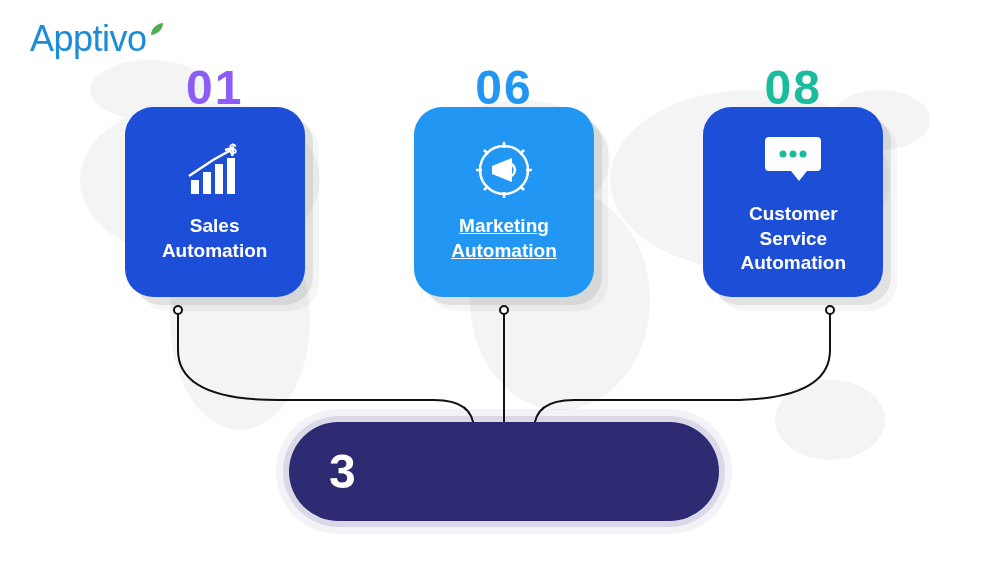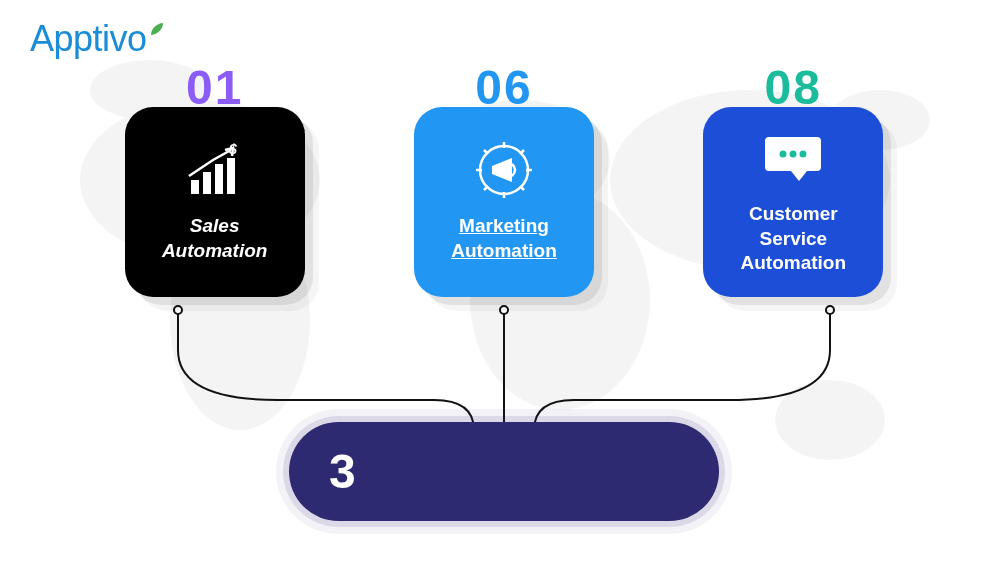--- a/index.html
+++ b/index.html
@@ -69,21 +69,21 @@
     box-shadow: 8px 8px 0 rgba(0,0,0,0.08), 14px 14px 0 rgba(0,0,0,0.04);
     padding: 10px 16px;
     position:relative;
     z-index:3;
   }
   .card-icon { height: 60px; display:flex; align-items:center; justify-content:center; margin-bottom:14px;}
   .card-label { font-size: 19px; font-weight: 700; text-align:center; line-height:1.3;}
   .c1 { color: #8b5cf6; }
   .c2 { color: #2196f3; }
   .c3 { color: #1abc9c; }
-  .bg1 { background: #000000; font-style: italic; }
+  .bg1 { background: #1d4ed8; }
   .bg2 { background: #2196f3; text-decoration: underline; }
   .bg3 { background: #1d4ed8; }
 
   .connectors { position:absolute; top:0; left:0; z-index:1; pointer-events:none;}
 
   .hub {
     position: absolute;
     bottom: 55px;
     left: 50%;
     transform: translateX(-50%);

